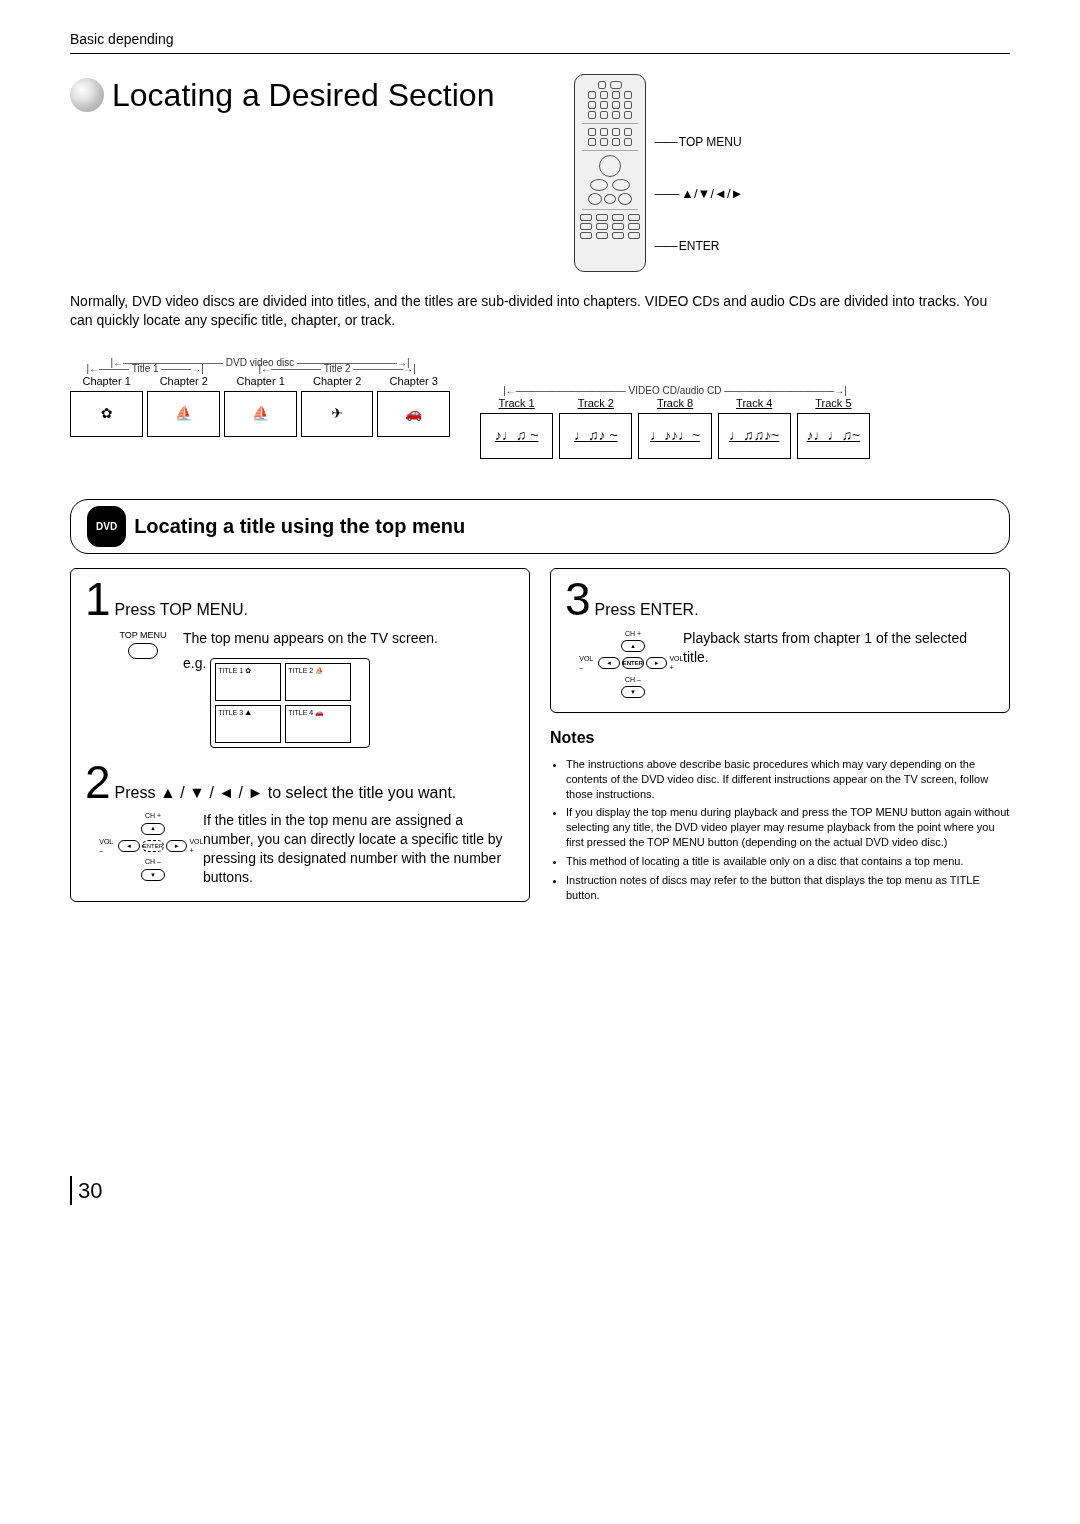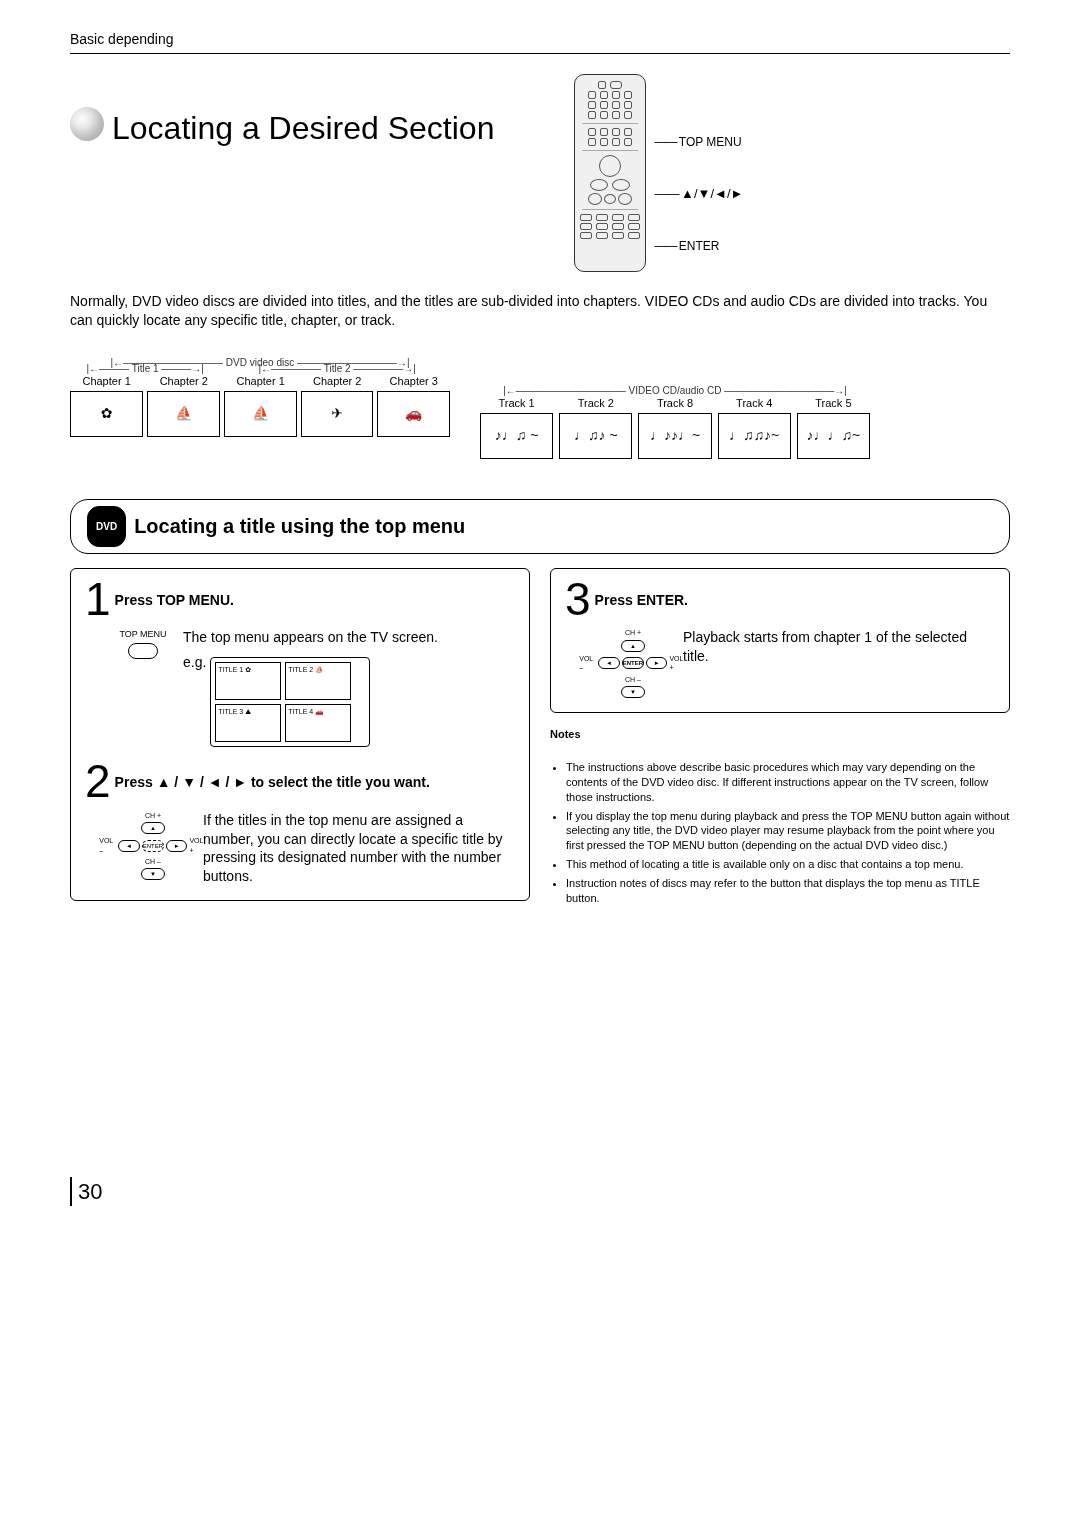--- a/index.html
+++ b/index.html
@@ -46,67 +46,67 @@
   .arrow-symbols { font-size: 13px; }
   .intro { margin: 20px 0 30px 0; }
 
   .diagrams { display:flex; gap: 30px; align-items: flex-start; }
   .disc-box{ border:1px solid #000; height:44px; display:flex; align-items:center; justify-content:center; font-size:14px; }
   .chapter-row{ display:flex; gap:4px; }
   .chapter-row > div{ flex:1; }
   .tiny { font-size: 11px; text-align:center; margin:2px 0;}
   .bracket { font-size:10px; text-align:center; line-height:0.6; color:#333;}
   .dvd-group{ }
-  .track-row{ display:flex; gap:6px; }
+  .track-row{ display:flex; gap:6px;text-decoration:underline; }
   .track-row > div { flex:1; }
 
   .subheading {
     border:1px solid #000; border-radius: 18px;
     padding: 6px 16px;
     font-size: 20px; font-weight: bold;
     margin: 40px 0 14px 0;
     display:flex; align-items:center; gap:8px;
   }
   .dvd-pill {
     border:1px solid #000; border-radius: 12px;
     font-size: 10px; padding: 13px 8px; font-weight:bold;
     background:#000; color:#fff;
   }
   .cols { display:flex; gap: 20px; }
   .col { flex:1; }
   .step-box { border:1px solid #000; border-radius: 6px; padding: 10px 14px 14px 14px; margin-bottom: 14px; }
   .step-head { display:flex; align-items:flex-start; gap:4px; }
   .step-num { font-size: 46px; font-weight: 400; line-height: 0.9; font-family: Arial; }
-  .step-title { font-size: 14px; font-weight: bold; margin-top: 12px;}
+  .step-title { font-size: 16px; font-weight: normal; margin-top: 20px;}
   .step-body { display:flex; gap: 10px; margin-top: 8px; margin-left: 28px;}
   .icon-placeholder{
     width: 60px; text-align:center; font-size:9px;
     display:flex; flex-direction:column; align-items:center; gap:2px;
     flex-shrink:0;
   }
   .pill { width:28px; height:14px; border:1px solid #000; border-radius:8px; }
   .desc { font-size:14px; }
   .mini-screen { border:1px solid #000; border-radius:4px; width:150px; margin-top:4px; padding:4px; display:flex; flex-wrap:wrap; gap:4px;}
   .mini-tile { width:66px; height:38px; border:1px solid #000; font-size:7px; padding:2px; box-sizing:border-box;}
   .nav-cross { width:80px; display:flex; flex-direction:column; align-items:center; font-size:7px; gap:2px; flex-shrink:0;}
   .nav-row{ display:flex; gap:2px; align-items:center;}
   .btn-oval{ width:22px; height:10px; border:1px solid #000; border-radius:6px; display:flex; align-items:center; justify-content:center; font-size:6px;}
-  .notes-title{ font-weight:bold; font-size:11px; margin:6px 0 18px 0;}
+  .notes-title{ font-weight:bold; font-size:16px; margin:6px 0 8px 0;}
   .notes{ font-size:11px; }
   .notes li{ margin-bottom:4px; }
   .page-num { font-size: 22px; margin-top: 260px; border-left: 2px solid #000; padding-left: 6px;}
 </style>
 </head>
 <body>
 
 <div class="section-label">Basic depending</div>
 <div class="rule"></div>
 
 <div class="title-row">
-  <div style="display:flex; margin-top:33px;">
+  <div style="display:flex; align-items:center;">
     <div class="title-bullet"></div>
     <div class="page-title">Locating a Desired Section</div>
   </div>
 
   <div class="remote-area">
     <div class="remote">
       <div class="dotrow">
           <div class="dot"></div>
           <div class="widedot"></div>
         </div>

